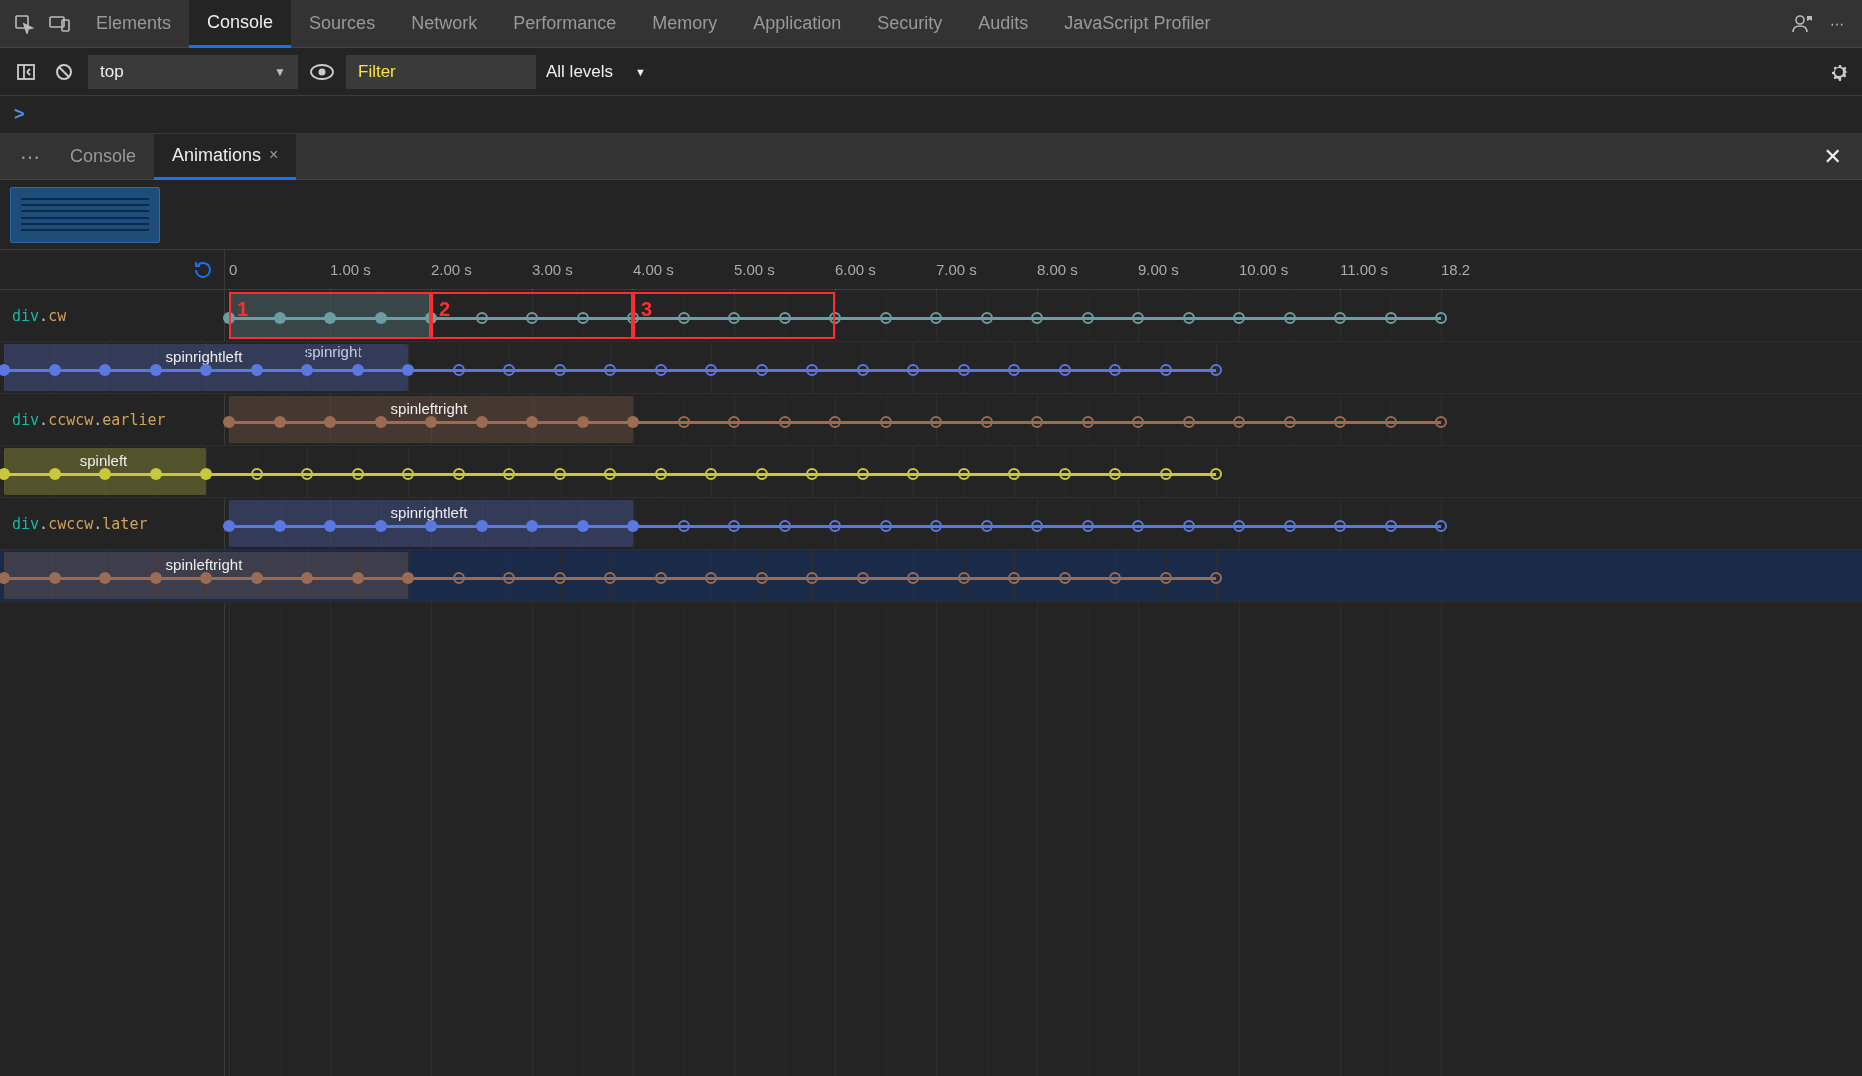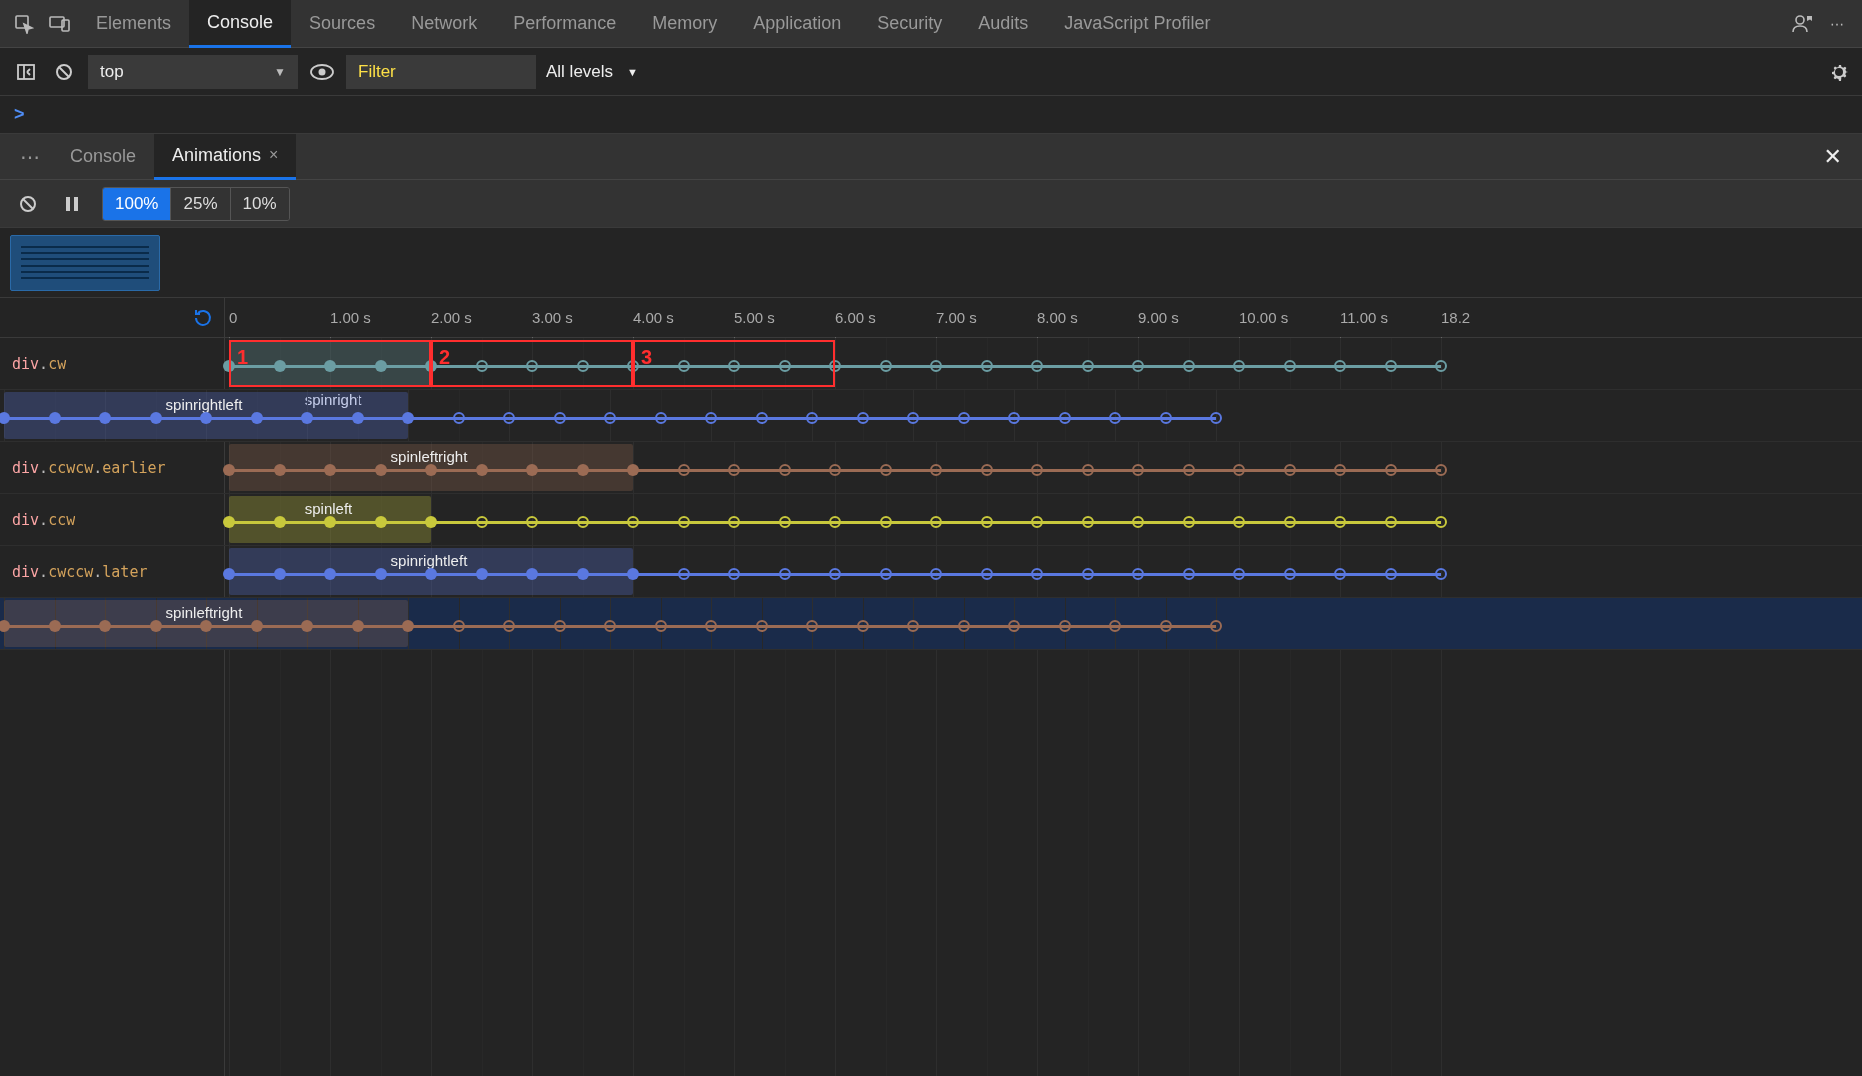--- a/index.html
+++ b/index.html
@@ -70,21 +70,21 @@
   .filter {
     background: #3a3a3a;
     height: 34px;
     width: 190px;
     display: flex; align-items: center;
     padding: 0 12px;
     color: #888;
     font-size: 17px;
   }
   .levels {
-    display: flex; align-items: center; gap: 14px;
+    display: flex; align-items: center; gap: 22px;
     font-size: 17px; color: #eee;
     cursor: pointer;
   }
   .gear-right { margin-left: auto; cursor:pointer; color:#ccc; font-size:22px; }
 
   
   .prompt {
     height: 38px;
     border-bottom: 1px solid #3a3a3a;
     display: flex; align-items: center;
@@ -214,21 +214,21 @@
 
   .track-rows { display:flex; flex-direction:column; }
   .track-row {
     display: flex;
     height: 52px;
     border-bottom: 1px solid #2e2e2e;
   }
   .track-row.selected { background:#1a2b4a; }
 
   .track-name { color:#bbb; white-space:nowrap; overflow:hidden; text-overflow:ellipsis; }
-  .track-name .el  { color:#fca5a5;margin-top:12px; }
+  .track-name .el  { color:#14b8a6;margin-top:12px; }
   .track-name .dot { color:#bbb; }
   .track-name .cls { color:#d4a35c; }
 
   .gridlines {
     position:absolute; inset:0;
     pointer-events:none;
   }
   .gline {
     position:absolute; top:0; bottom:0; width:1px;
     background:#2e2e2e;
@@ -375,39 +375,20 @@
   <div class="drawer-tabs">
     <div class="dots">⋯</div>
     <div id="drawer-tab-holder" style="display:flex;">
         <div class="dtab">Console</div>
         <div class="dtab active">Animations<span class="close">×</span></div>
       </div>
     <div class="spacer"></div>
     <div class="drawer-close">✕</div>
   </div>
 
-  <div class="anim-toolbar">
-    <div class="ctb-icon">
-      <svg width="20" height="20" viewBox="0 0 20 20" stroke="#ccc" fill="none" stroke-width="2">
-        <circle cx="10" cy="10" r="7"></circle>
-          <path d="M5 5 L15 15"></path>
-      </svg>
-    </div>
-    <div class="ctb-icon">
-      <svg width="16" height="16" viewBox="0 0 16 16" fill="#ccc">
-          <rect x="2" y="1" width="4" height="14"></rect>
-          <rect x="10" y="1" width="4" height="14"></rect>
-        </svg>
-    </div>
-    <div class="speed-group" id="speed-group">
-        <div class="speed-btn active">100%</div>
-        <div class="speed-btn">25%</div>
-        <div class="speed-btn">10%</div>
-      </div>
-  </div>
 
   <div class="thumb-strip">
     <div class="thumb">
       <div class="thumb-line"></div>
         <div class="thumb-line"></div>
         <div class="thumb-line"></div>
         <div class="thumb-line"></div>
         <div class="thumb-line"></div>
         <div class="thumb-line"></div>
     </div>
@@ -629,23 +610,20 @@
               <div class="kf hollow" style="left: 913px; border-color: rgb(155, 107, 84);"></div>
               <div class="kf hollow" style="left: 963.5px; border-color: rgb(155, 107, 84);"></div>
               <div class="kf hollow" style="left: 1014px; border-color: rgb(155, 107, 84);"></div>
               <div class="kf hollow" style="left: 1064.5px; border-color: rgb(155, 107, 84);"></div>
               <div class="kf hollow" style="left: 1115px; border-color: rgb(155, 107, 84);"></div>
               <div class="kf hollow" style="left: 1165.5px; border-color: rgb(155, 107, 84);"></div>
               <div class="kf hollow" style="left: 1216px; border-color: rgb(155, 107, 84);"></div>
             </div>
           </div>
           <div class="track-row">
-            <div class="left-col">
-              <span class="track-name"><span class="el">div</span><span class="dot">.</span><span class="cls">ccw</span></span>
-            </div>
             <div class="track-area time-area">
               <div class="gridlines">
                 <div class="gline" style="left: 4px;"></div>
                 <div class="gline half" style="left: 54.5px;"></div>
                 <div class="gline" style="left: 105px;"></div>
                 <div class="gline half" style="left: 155.5px;"></div>
                 <div class="gline" style="left: 206px;"></div>
                 <div class="gline half" style="left: 256.5px;"></div>
                 <div class="gline" style="left: 307px;"></div>
                 <div class="gline half" style="left: 357.5px;"></div>

